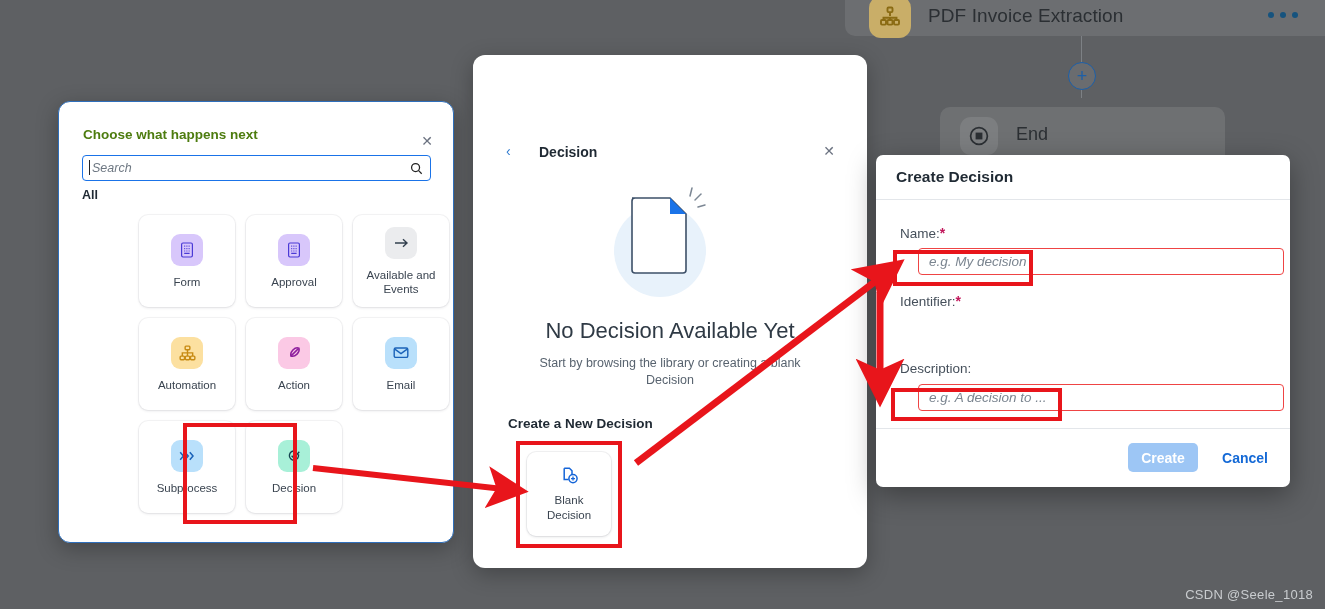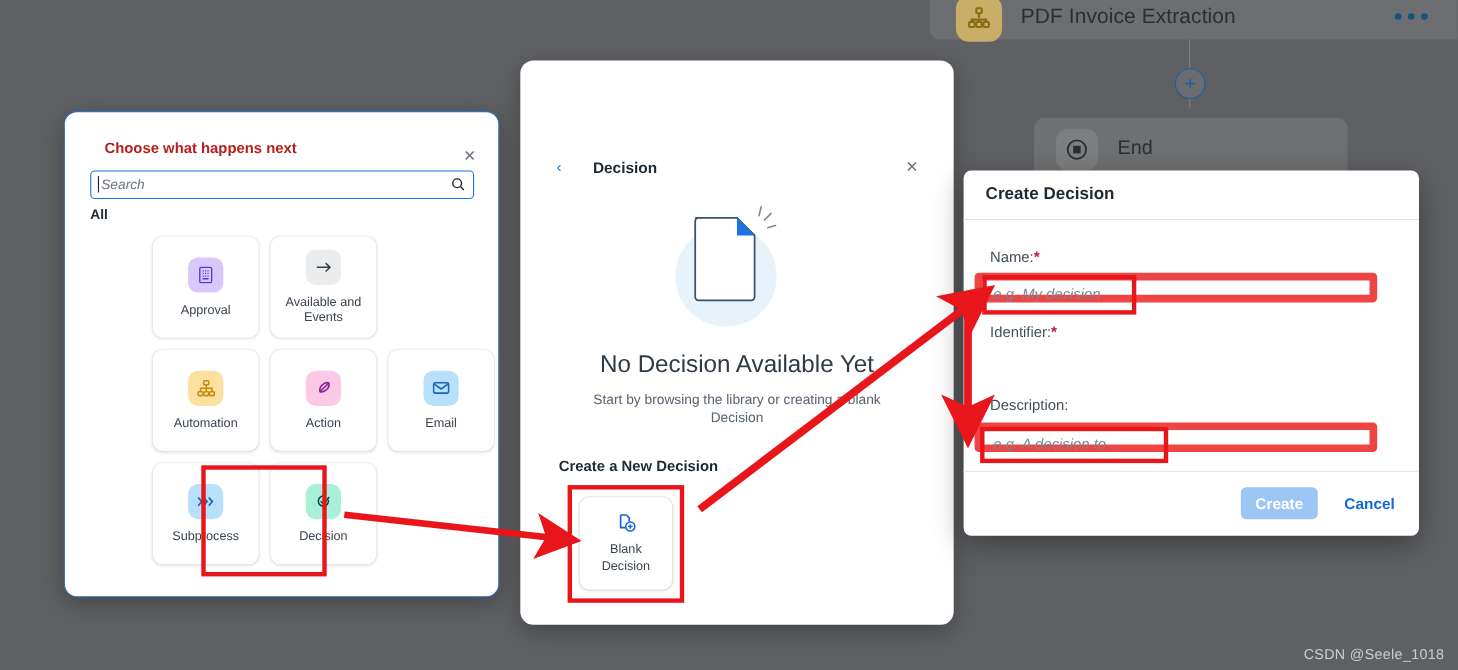--- a/index.html
+++ b/index.html
@@ -44,21 +44,21 @@
   #bg-end-label{position:absolute;left:1016px;top:124px;font-size:18px;color:#2b2f33;}
 
   
   .panel{position:absolute;background:#fff;border-radius:12px;box-shadow:0 6px 22px rgba(0,0,0,.28);}
 
   
   #left-panel{
     left:58px;top:101px;width:394px;height:440px;
     border:1.5px solid #2f6fbb;border-radius:12px;
   }
-  #left-title{position:absolute;left:36px;top:25px;font-size:13.5px;font-weight:bold;color:#b91c1c;}
+  #left-title{position:absolute;left:24px;top:25px;font-size:13.5px;font-weight:bold;color:#4d7c0f;}
   #left-close{
     position:absolute;right:18px;top:31px;width:16px;height:16px;
     color:#6b7280;font-size:14px;line-height:16px;text-align:center;cursor:pointer;
   }
   #search-wrap{
     position:absolute;left:23px;top:53px;width:347px;height:24px;
     border:1.5px solid #1a73e8;border-radius:4px;background:#fff;
   }
   #search-caret{position:absolute;left:6px;top:4px;width:1px;height:15px;background:#222;}
   #search-placeholder{
@@ -116,22 +116,22 @@
   
   #dlg{left:876px;top:155px;width:414px;height:332px;border-radius:7px;box-shadow:0 8px 28px rgba(0,0,0,.35);}
   #dlg-head{
     position:absolute;left:0;top:0;width:414px;height:44px;
     border-bottom:1px solid #e3e6ea;
   }
   #dlg-title{position:absolute;left:20px;top:13px;font-size:15.5px;font-weight:bold;color:#1f2933;}
   .fld-label{position:absolute;font-size:13.5px;color:#46505b;}
   .fld-star{color:#c2185b;font-weight:bold;font-size:14px;}
   .fld-input{
-    position:absolute;left:10px;width:366px;height:27px;box-sizing:border-box;
-    border:7px solid #ef4444;border-radius:4px;background:#fff;
+    position:absolute;left:42px;width:366px;height:27px;box-sizing:border-box;
+    border:1px solid #ef4444;border-radius:4px;background:#fff;
     font-size:13.5px;font-style:italic;color:#7b8590;padding:0 10px;line-height:25px;
   }
   #dlg-foot{
     position:absolute;left:0;bottom:0;width:414px;height:58px;border-top:1px solid #e3e6ea;
   }
   #btn-create{
     position:absolute;right:92px;top:14px;width:70px;height:29px;border-radius:5px;
     background:#9dc6f5;color:#fff;font-size:14px;font-weight:bold;
     display:flex;align-items:center;justify-content:center;cursor:pointer;border:none;margin-left:20px;
   }
@@ -200,20 +200,29 @@
         <circle cx="6" cy="6" r="4.3"></circle>
           <path d="M9.3 9.3L12.6 12.6"></path>
       </svg>
     </div>
   </div>
 
   <div id="all-label">All</div>
 
   <div id="tiles">
     <div class="tile-row">
+      <div class="tile">
+        <div class="tile-ico" style="background:#d8c7fb">
+          <svg width="14" height="16" viewBox="0 0 14 16" fill="none" stroke="#4a3ad6" stroke-width="1.2">
+            <rect x="1.6" y="1" width="10.8" height="14" rx="1.4"></rect>
+            <path d="M4.2 4.2h1M6.4 4.2h1M8.6 4.2h1M4.2 6.6h1M6.4 6.6h1M8.6 6.6h1M4.2 9h1M6.4 9h1M8.6 9h1M4.2 11.4h5.4"></path>
+          </svg>
+        </div>
+        <div class="tile-lb">Form</div>
+      </div>
       <div class="tile">
         <div class="tile-ico" style="background:#d8c7fb">
           <svg width="14" height="16" viewBox="0 0 14 16" fill="none" stroke="#4a3ad6" stroke-width="1.2">
             <rect x="1.6" y="1" width="10.8" height="14" rx="1.4"></rect>
             <path d="M4.2 4.2h1M6.4 4.2h1M8.6 4.2h1M4.2 6.6h1M6.4 6.6h1M8.6 6.6h1M4.2 9h1M6.4 9h1M8.6 9h1M4.2 11.4h5.4"></path>
           </svg>
         </div>
         <div class="tile-lb">Approval</div>
       </div>
       <div class="tile">

